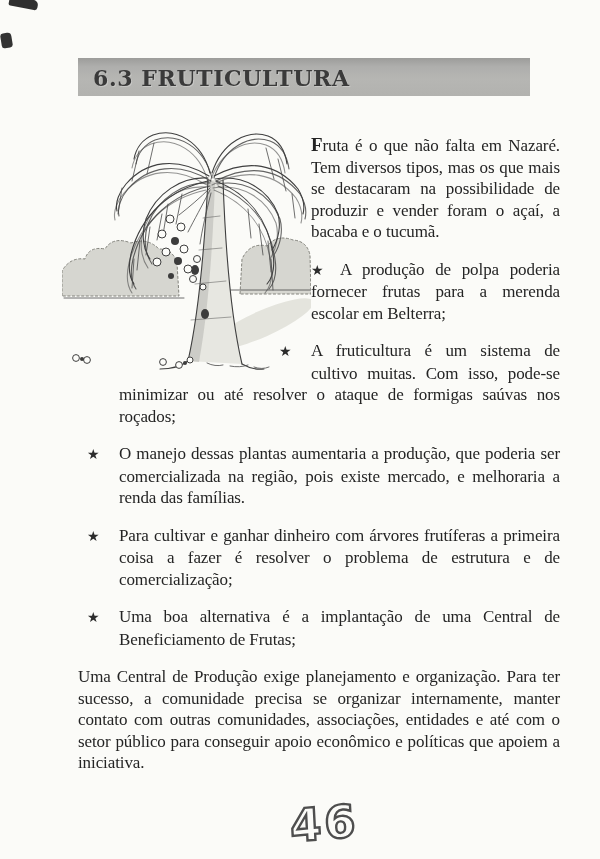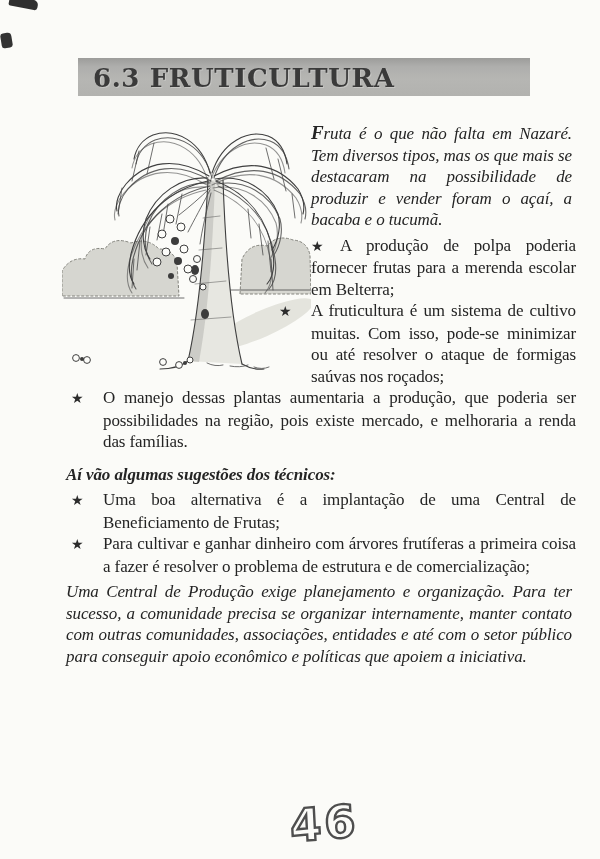--- a/index.html
+++ b/index.html
@@ -21,34 +21,34 @@
     transform:rotate(-9deg);
   }
   
   .banner{
     position:absolute;left:78px;top:58px;width:452px;height:38px;
     background:linear-gradient(180deg,#9c9c9a 0%,#aeaeac 22%,#b6b6b3 55%,#b2b2af 100%);
     display:flex;align-items:center;
   }
   .banner-title{
     font-family:"DejaVu Serif", serif;
-    font-weight:bold;font-size:26px;letter-spacing:.6px;
+    font-weight:bold;font-size:22px;letter-spacing:.6px;
     color:#3a3a3a;padding-left:15px;padding-top:2px;
     text-shadow:1px 1px 0 rgba(255,255,255,.25);
   }
   
   .content{
     position:absolute;left:62px;top:118px;width:514px;
     text-align:justify;font-size:17px;line-height:21.5px;
     letter-spacing:-0.1px;
   }
-  .content p{margin:4px;font-style:italic;}
+  .content p{margin:16px;}
   .figure{float:left;width:249px;height:258px;}
   .lead-cap{font-weight:bold;font-size:19px;}
-  .bullet{margin:0;}
+  .bullet{margin:16px;}
   .bullet .star{display:inline-block;font-size:14px;color:#2c2c2c;text-indent:0;}
   .wrap-bullet{padding-left:41px;}
   .wrap-bullet .star{width:29px;}
   .hang-bullet{padding-left:41px;text-indent:-41px;}
   .hang-bullet .star{width:41px;padding-left:9px;box-sizing:border-box;}
   .suggestions-heading{font-weight:bold;margin-top:11px !important;}
   
   .page-number{
     position:absolute;left:290px;top:797px;
     font-family:"DejaVu Sans", sans-serif;font-weight:bold;
@@ -166,25 +166,24 @@
   </div>
 
   <p><span class="lead-cap">F</span><span>ruta é o que não falta em Nazaré. Tem diversos tipos, mas os que mais se destacaram na possibilidade de produzir e vender foram o açaí, a bacaba e o tucumã.</span></p>
 
 
   <div class="bullet wrap-bullet"><span class="star">★</span><span>A produção de polpa poderia fornecer frutas para a merenda escolar em Belterra;</span></div>
 
 
   <div class="bullet hang-bullet"><span class="star">★</span><span>A fruticultura é um sistema de cultivo muitas. Com isso, pode-se minimizar ou até resolver o ataque de formigas saúvas nos roçados;</span></div>
 
-  <div class="bullet hang-bullet"><span class="star">★</span><span>O manejo dessas plantas aumentaria a produção, que poderia ser possibilidades na região, pois existe mercado, e melhoraria a renda das famílias.</span></div>
+  <div class="bullet hang-bullet"><span class="star">★</span><span>O manejo dessas plantas aumentaria a produção, que poderia ser comercializada na região, pois existe mercado, e melhoraria a renda das famílias.</span></div>
 
-  <p class="suggestions-heading">Aí vão algumas sugestões dos técnicos:</p>
+
+  <div class="bullet hang-bullet"><span class="star">★</span><span>Para cultivar e ganhar dinheiro com árvores frutíferas a primeira coisa a fazer é resolver o problema de estrutura e de comercialização;</span></div>
 
   <div class="bullet hang-bullet"><span class="star">★</span><span>Uma boa alternativa é a implantação de uma Central de Beneficiamento de Frutas;</span></div>
-
-  <div class="bullet hang-bullet"><span class="star">★</span><span>Para cultivar e ganhar dinheiro com árvores frutíferas a primeira coisa a fazer é resolver o problema de estrutura e de comercialização;</span></div>
 
   <p>Uma Central de Produção exige planejamento e organização. Para ter sucesso, a comunidade precisa se organizar internamente, manter contato com outras comunidades, associações, entidades e até com o setor público para conseguir apoio econômico e políticas que apoiem a iniciativa.</p>
 
 </div>
 
 <div class="page-number">46</div>
 
 </body></html>

